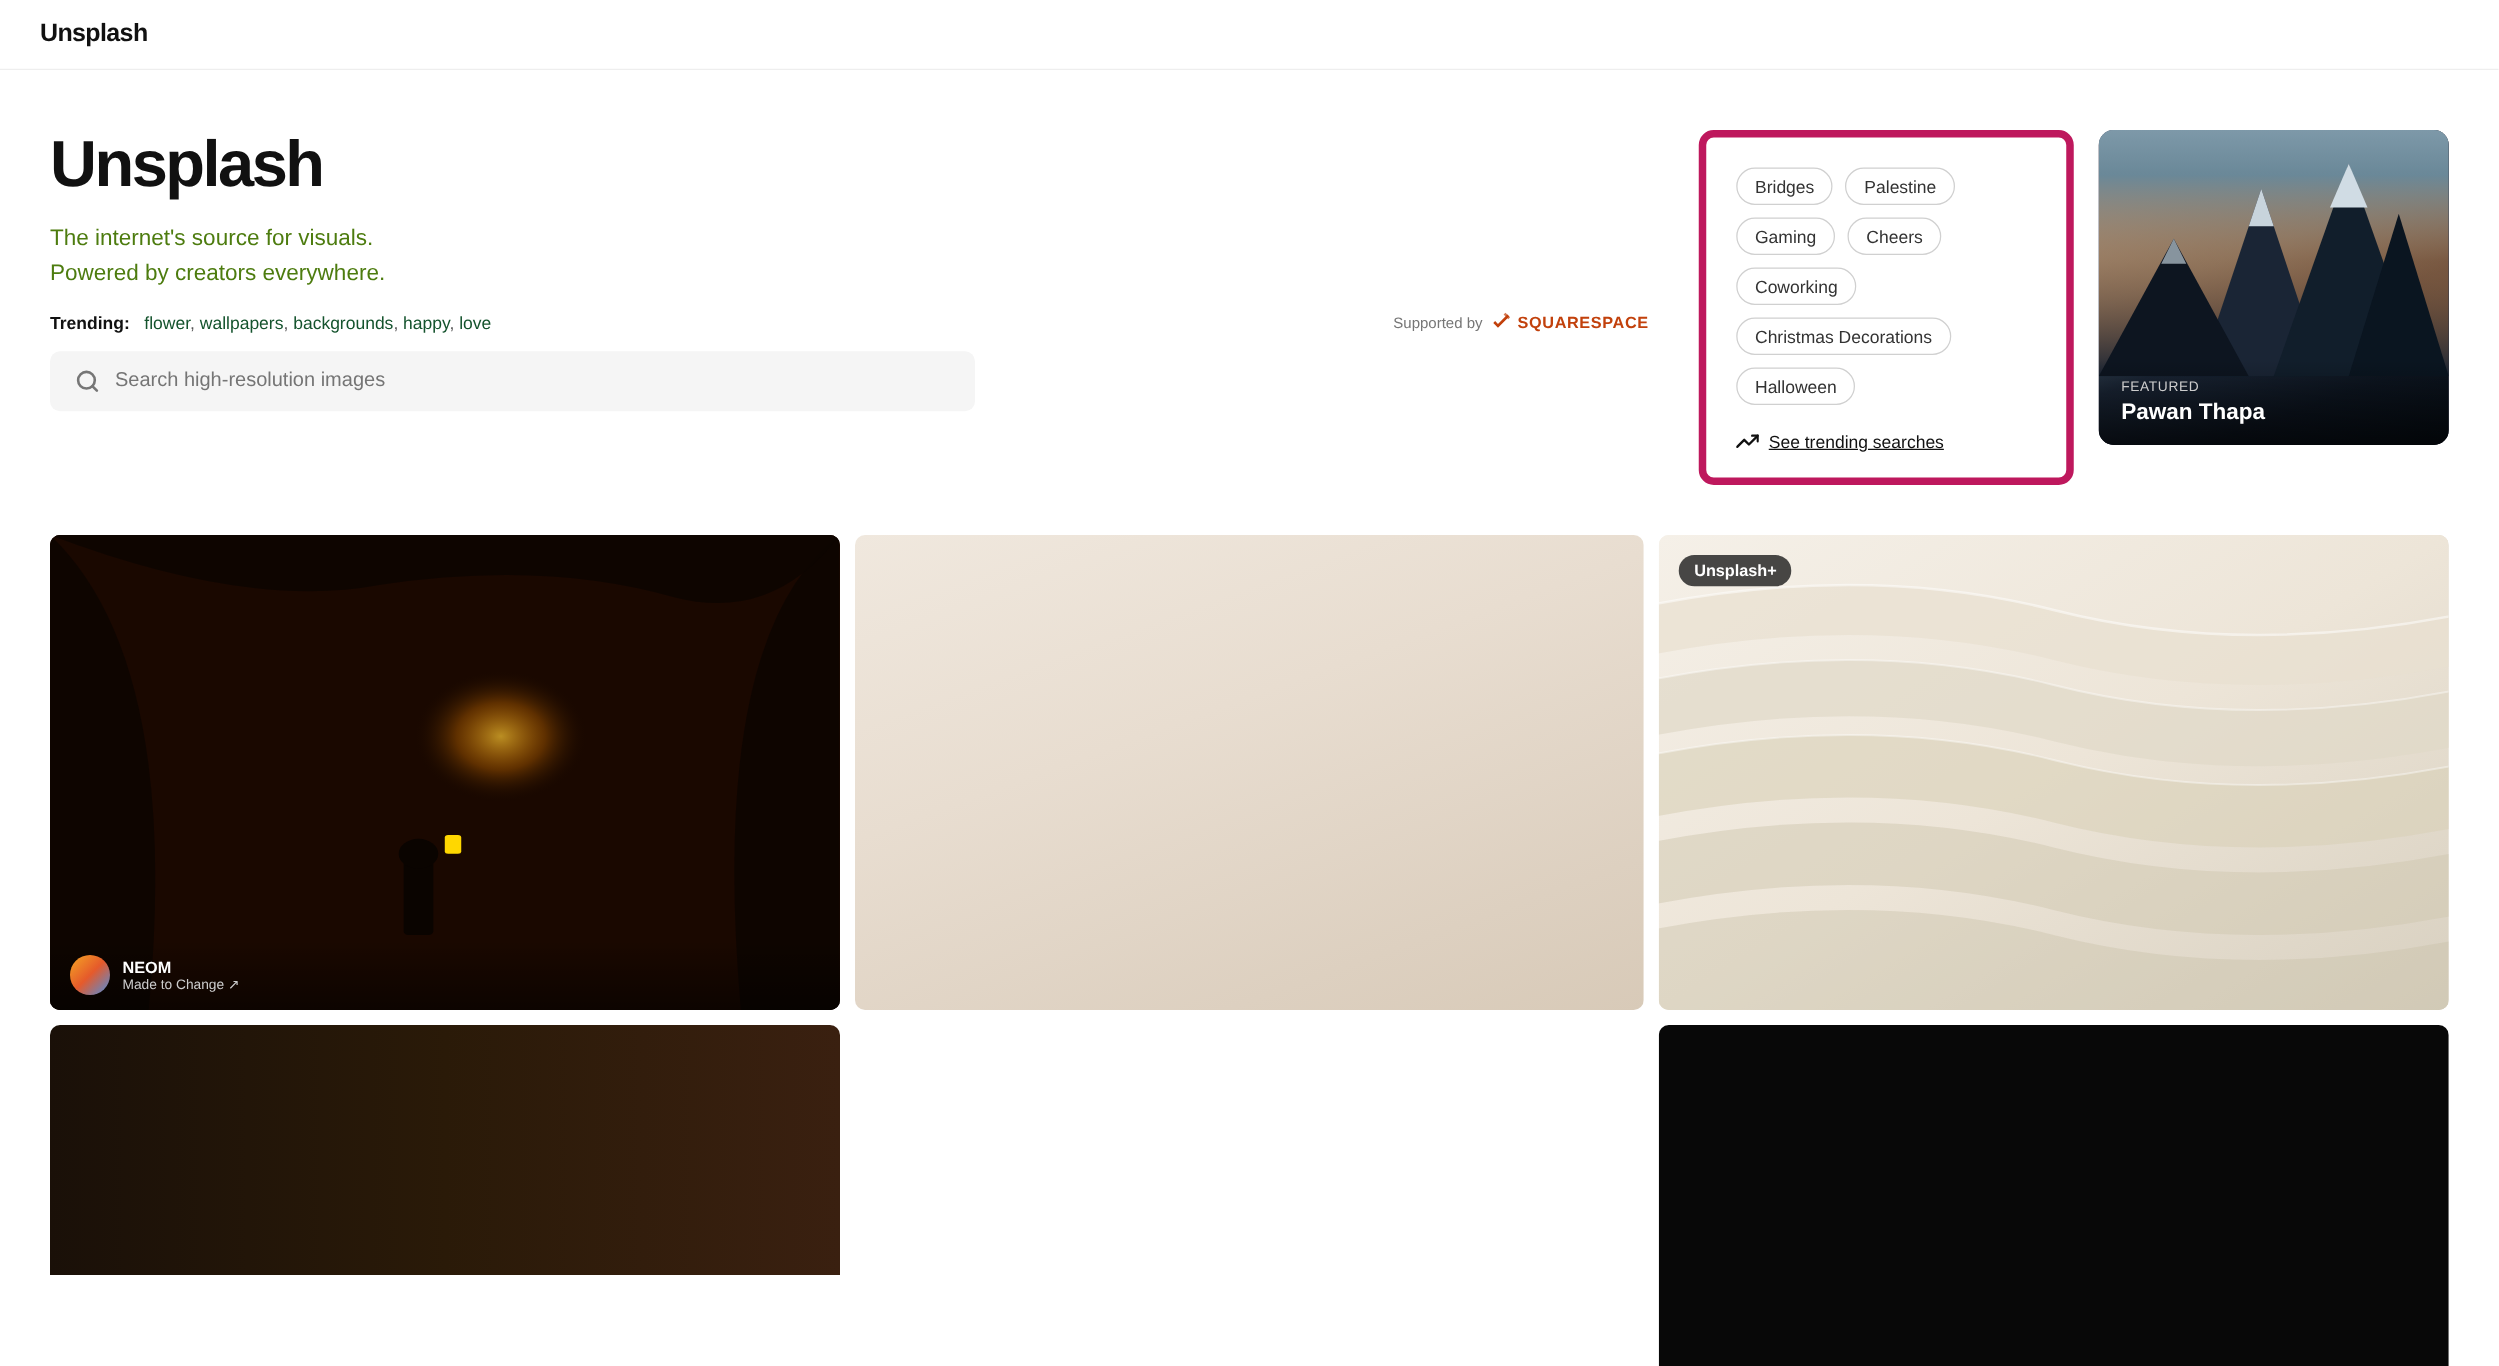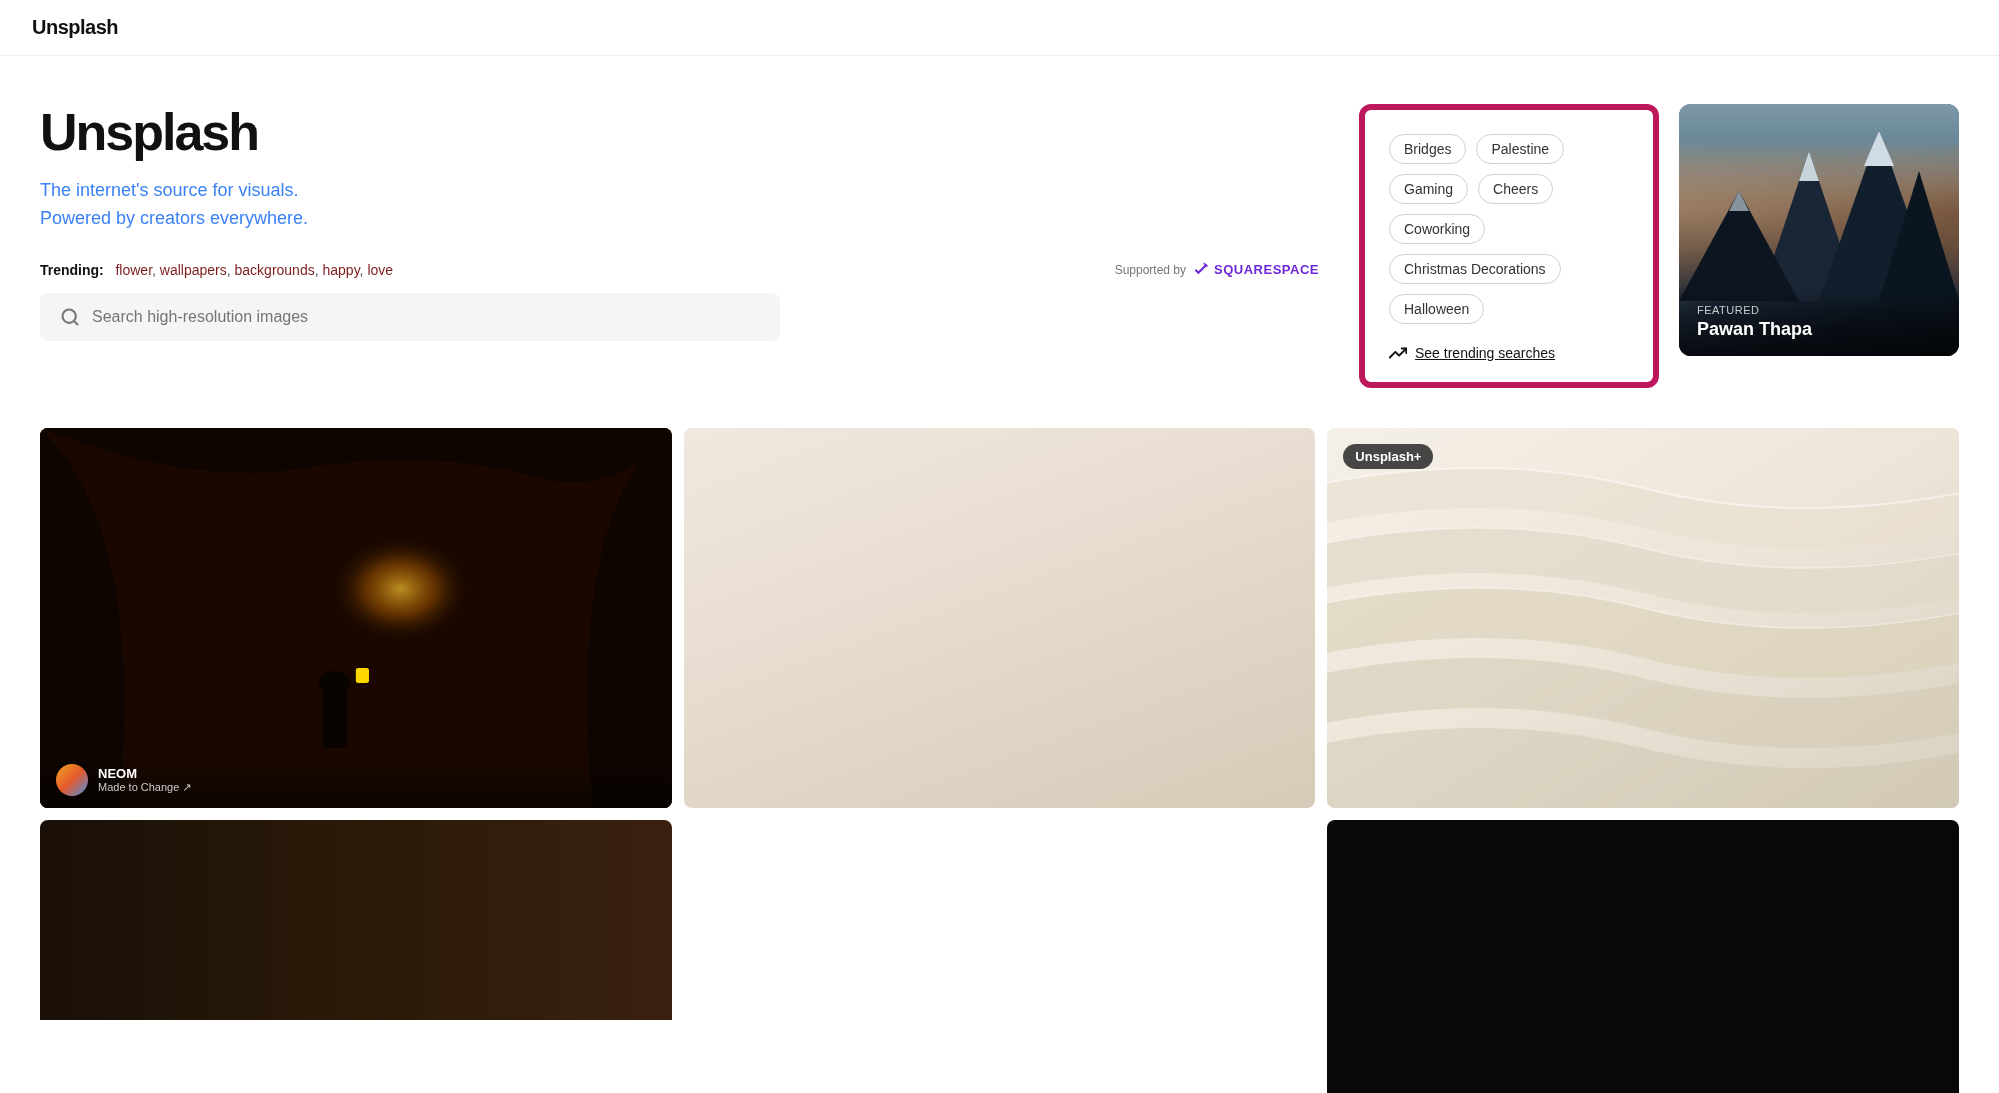--- a/index.html
+++ b/index.html
@@ -43,64 +43,64 @@
     .hero-title {
       font-size: 52px;
       font-weight: 800;
       letter-spacing: -2px;
       line-height: 1.1;
       margin-bottom: 16px;
     }
 
     .hero-subtitle {
       font-size: 18px;
-      color: #3b82f6;
+      color: #4d7c0f;
       line-height: 1.55;
-      margin-bottom: 28px;
+      margin-bottom: 16px;
     }
 
     .trending-row {
       display: flex;
       align-items: center;
       justify-content: space-between;
       margin-bottom: 14px;
     }
 
     .trending-text {
       font-size: 14px;
       color: #555;
     }
 
     .trending-text strong {
       color: #111;
       font-weight: 600;
     }
 
     .trending-text a {
-      color: #7f1d1d;
+      color: #14532d;
       text-decoration: none;
     }
 
     .sponsored {
       display: flex;
       align-items: center;
       gap: 6px;
       font-size: 12px;
       color: #767676;
       white-space: nowrap;
       justify-content: center;
     }
 
     .squarespace-logo {
       display: flex;
       align-items: center;
       gap: 4px;
       font-size: 13px;
       font-weight: 600;
-      color: #6d28d9;
+      color: #c2410c;
       letter-spacing: 0.5px;
     }
 
     .squarespace-icon {
       width: 18px;
       height: 18px;
     }
 
     .search-box {
       display: flex;

